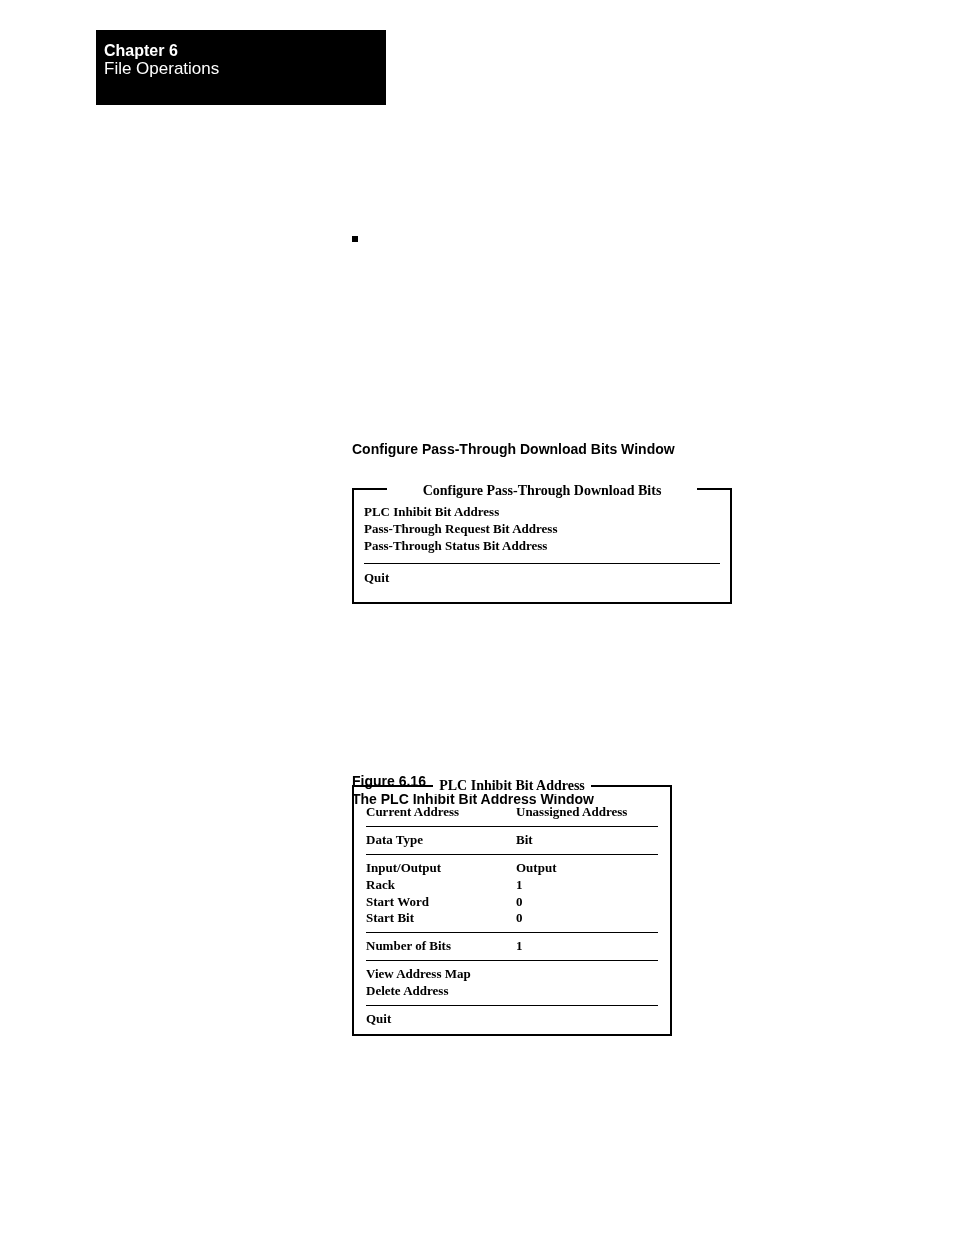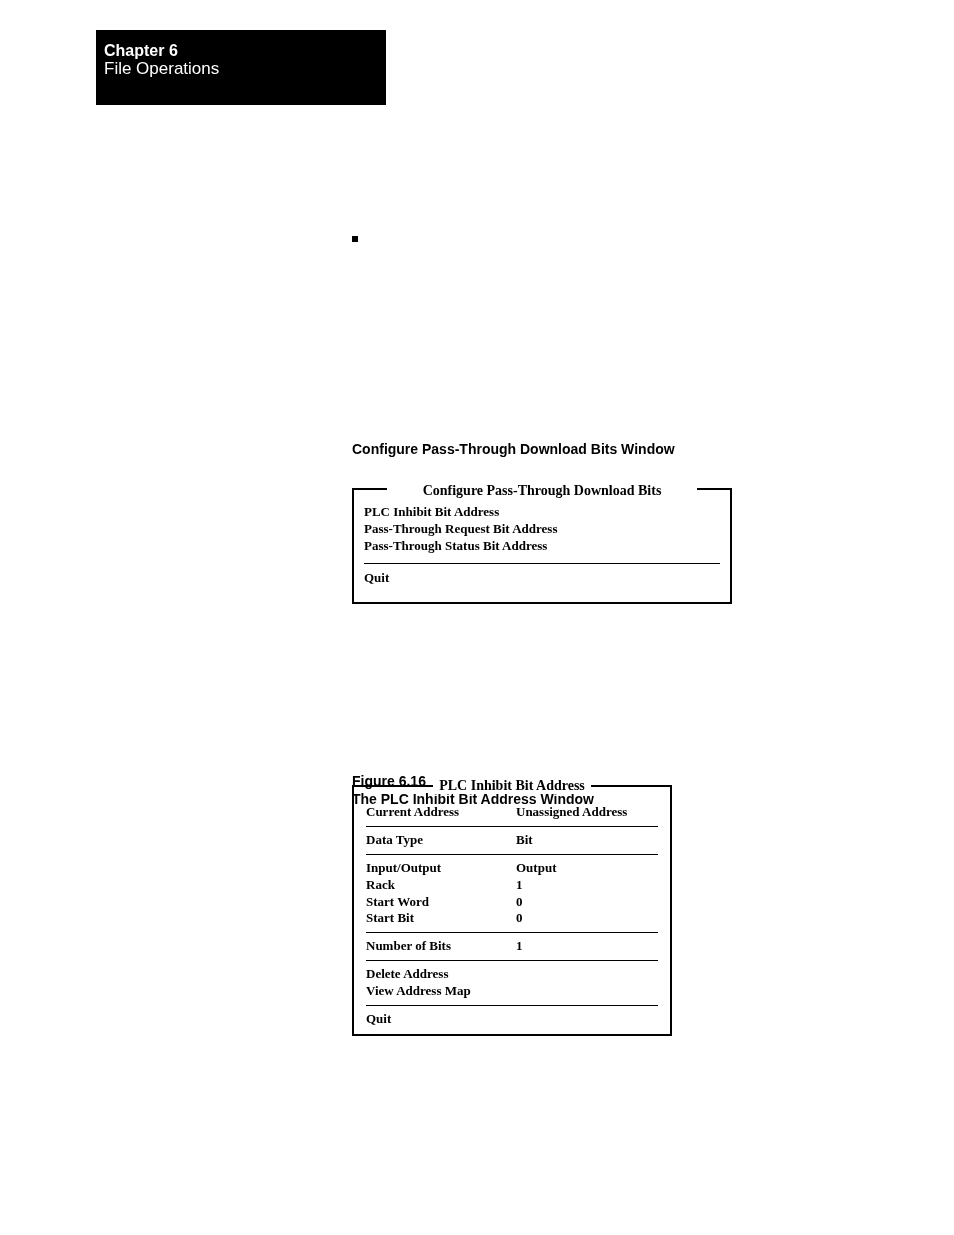--- a/index.html
+++ b/index.html
@@ -208,23 +208,23 @@
   </div>
   <hr class="win2-hr">
 
   <div class="win2-row">
     <span class="win2-label">Number of Bits</span>
     <span class="win2-value">1</span>
   </div>
   <hr class="win2-hr">
 
   <div class="win2-row">
+    <span class="win2-label">View Address Map</span>
+  </div>
+  <div class="win2-row">
     <span class="win2-label">Delete Address</span>
   </div>
-  <div class="win2-row">
-    <span class="win2-label">View Address Map</span>
-  </div>
   <hr class="win2-hr">
 
   <div class="win2-row">
     <span class="win2-label">Quit</span>
   </div>
 </div>
 
 </body></html>

